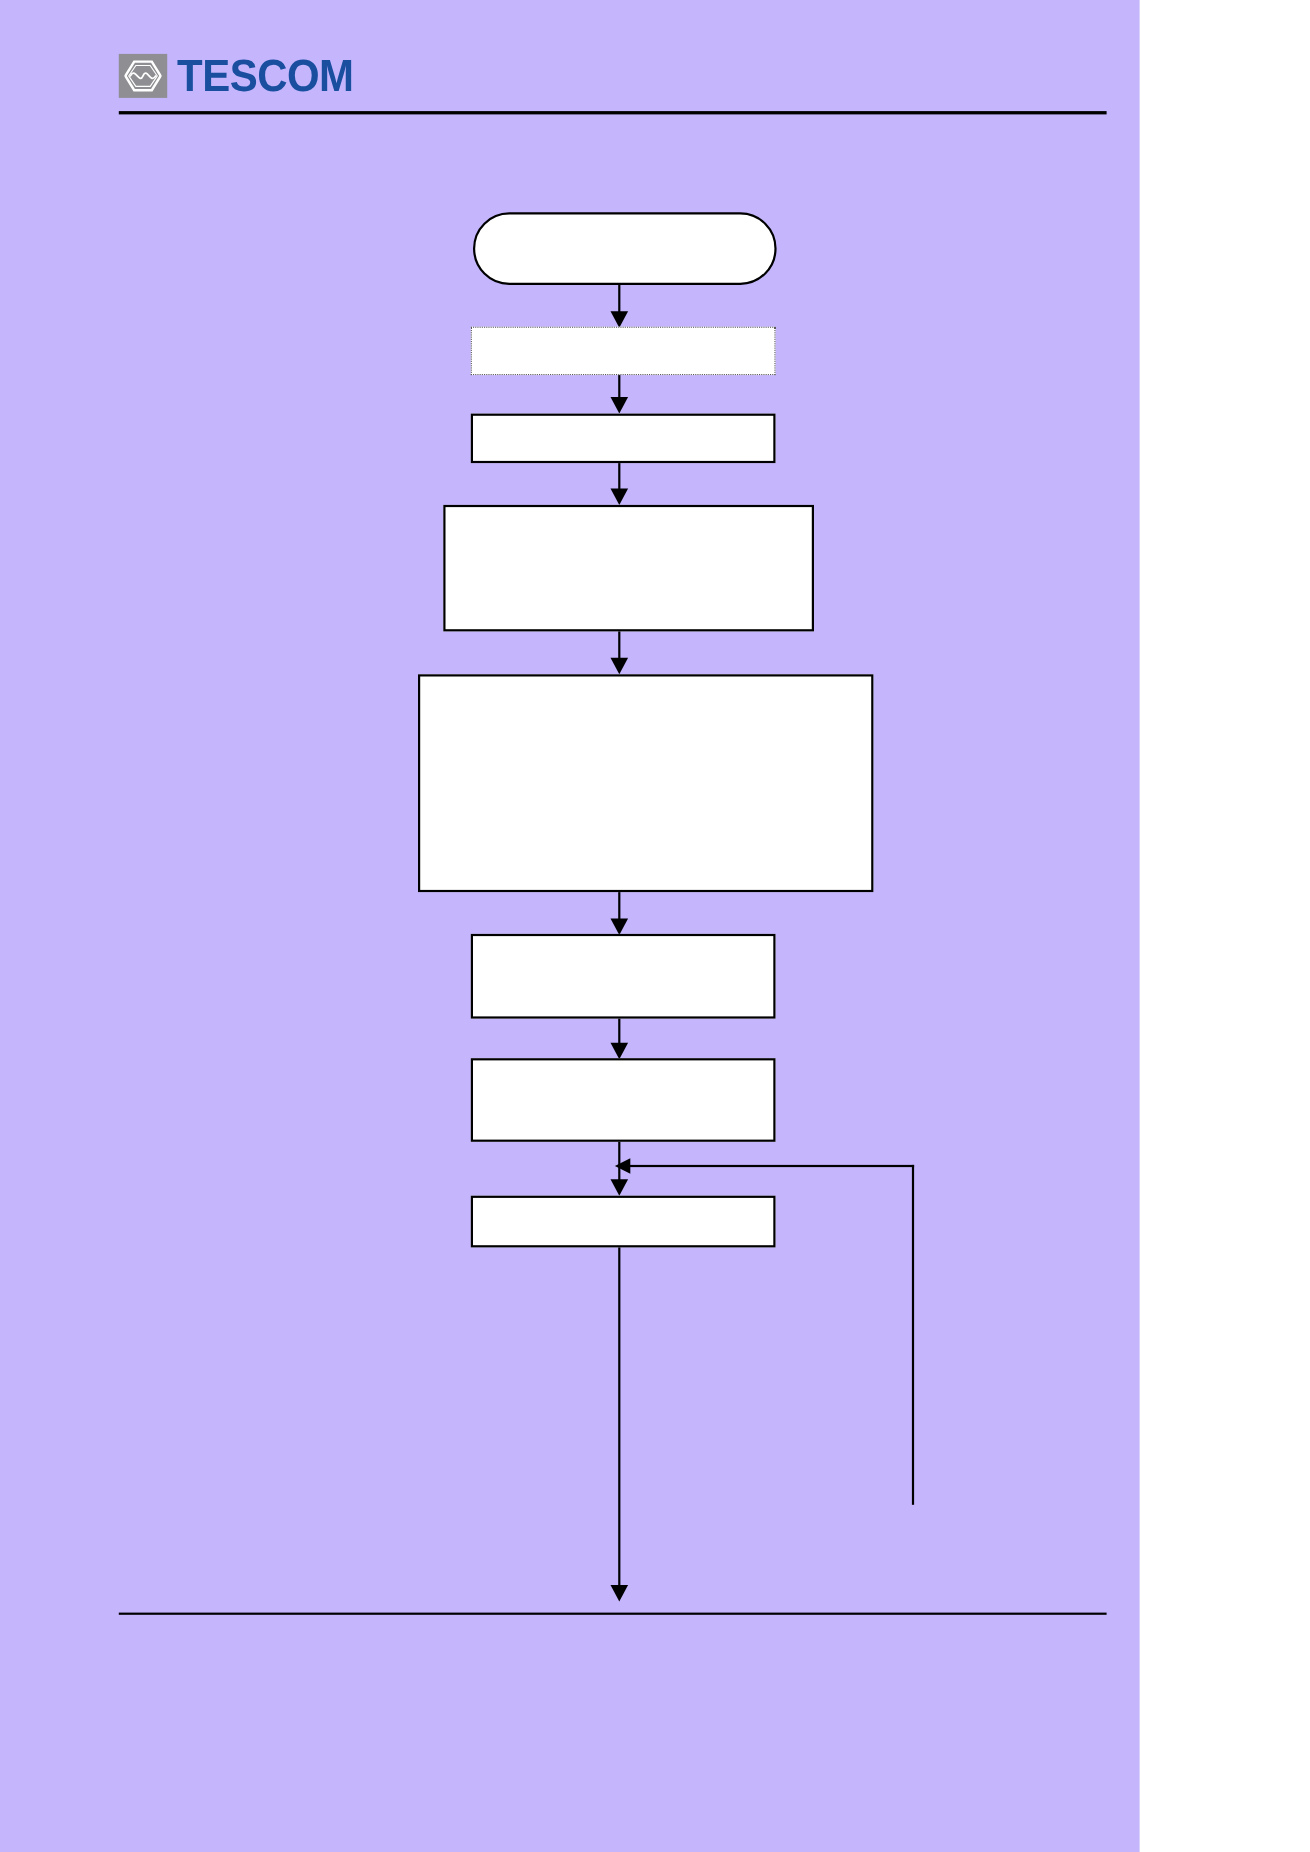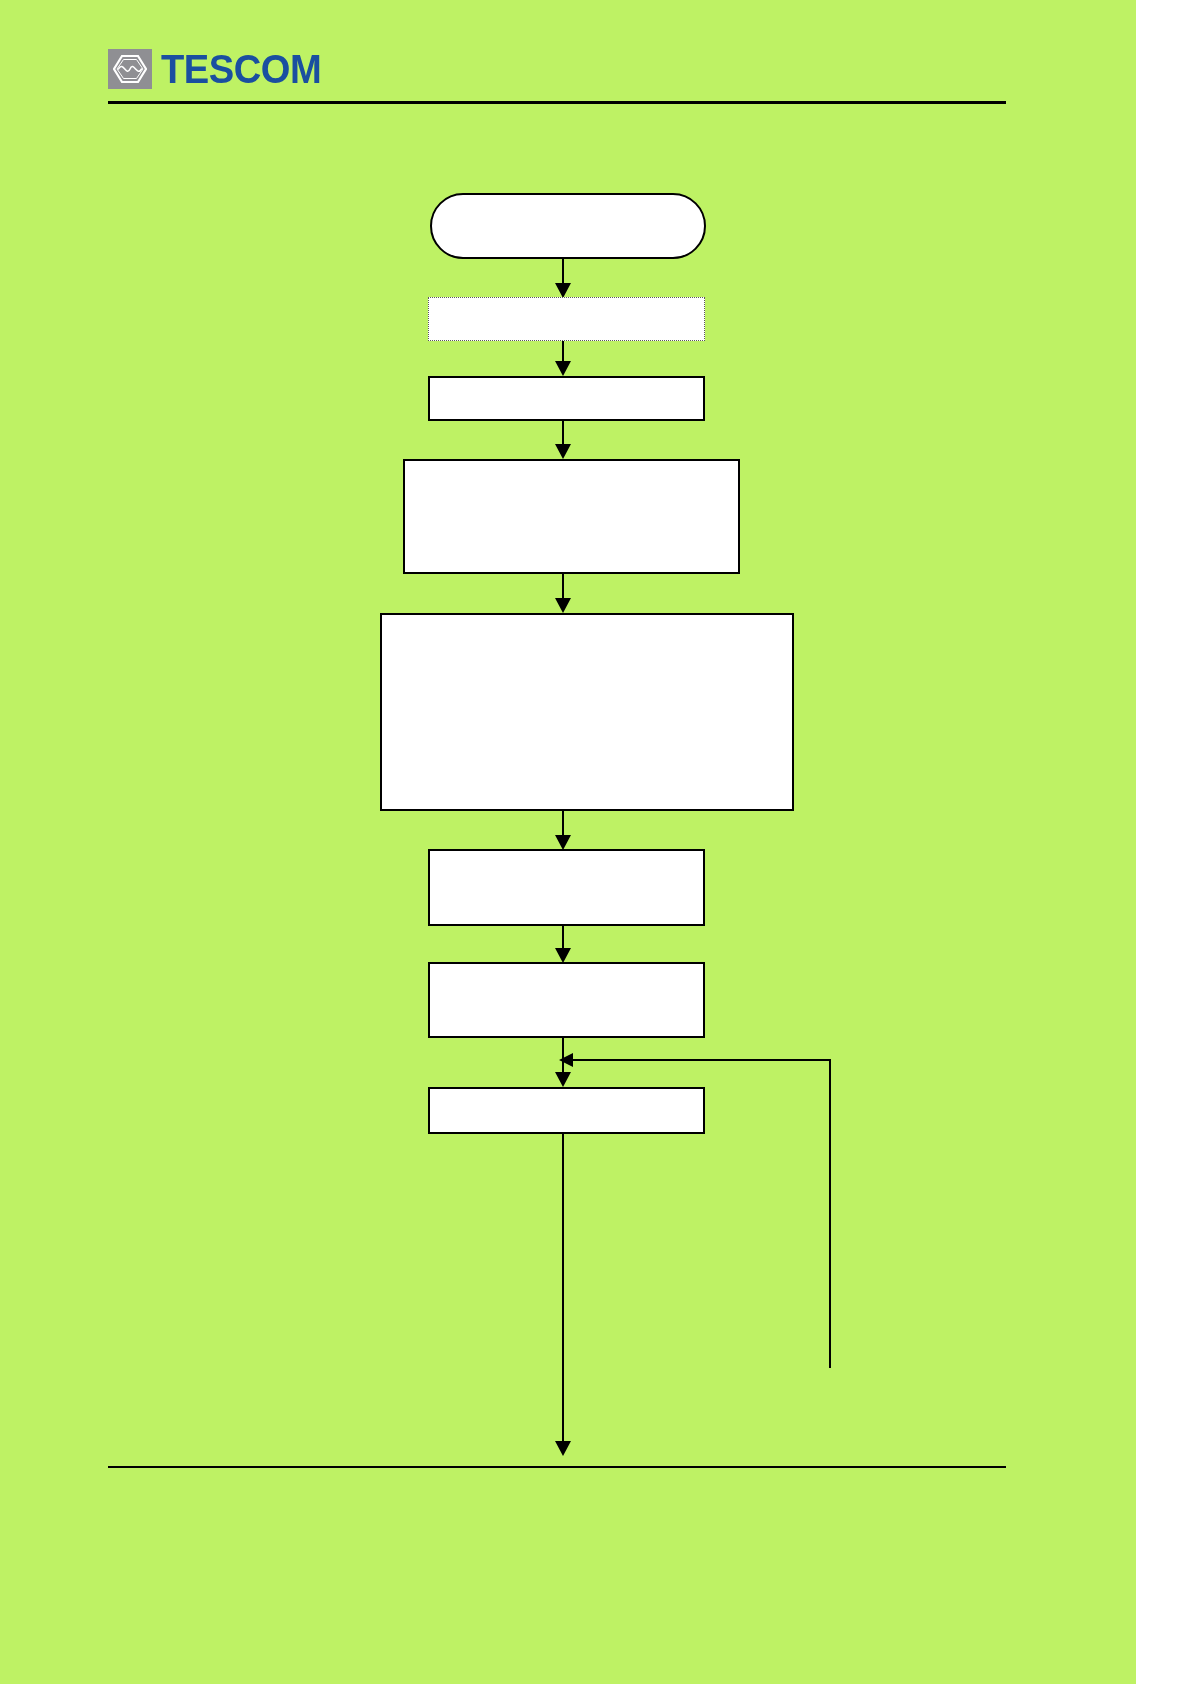--- a/index.html
+++ b/index.html
@@ -8,23 +8,23 @@
     padding: 0;
     background: #ffffff;
   }
   body {
     font-family: "Liberation Sans", sans-serif;
     color: #000000;
   }
 
   #page {
     position: relative;
-    width: 1136px;
+    width: 1036px;
     height: 1684px;
-    background: #bef264;
+    background: #c4b5fd;
     overflow: hidden;
   }
 
   
   #header-logo {
     position: absolute;
     left: 108px;
     top: 47px;
     display: flex;
     align-items: center;

